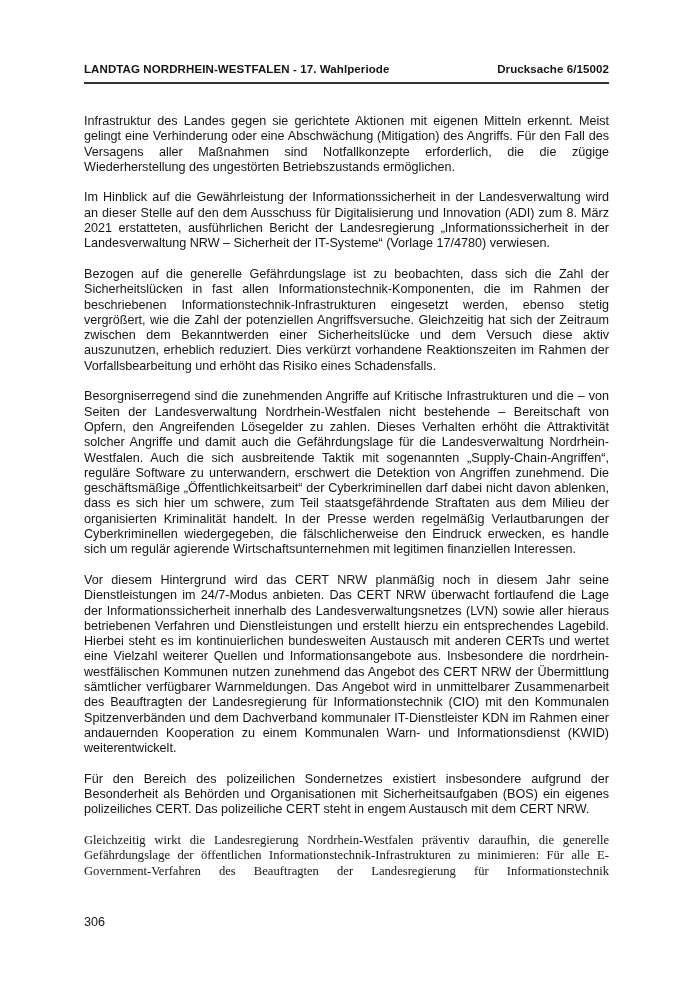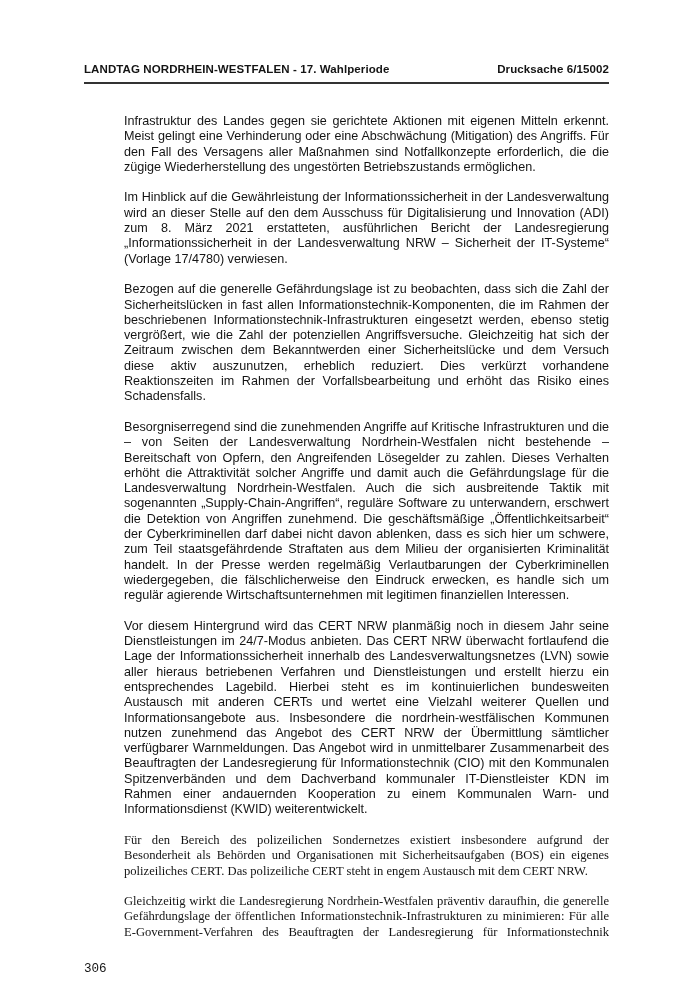--- a/index.html
+++ b/index.html
@@ -28,39 +28,36 @@
     padding-bottom: 7px;
     border-bottom: 2px solid #333333;
     white-space: nowrap;
   }
   .content {
     margin-top: 30px;
     font-size: 12.6px;
     line-height: 15.3px;
     text-align: justify;
     hyphens: auto;
-    margin-left: 40px;
     -webkit-hyphens: auto;
   }
   .content p {
     margin: 0 0 15.3px 0;
   }
   .content p.big-gap {
     margin-top: 15.3px;
-    font-family: Liberation Serif, serif;
   }
   .content p.justify-last {
     text-align-last: justify;
     font-family: Liberation Serif, serif;
   }
   .footer {
-    margin-top: 22px;
+    margin-top: 36px;
     font-size: 12.6px;
     line-height: 15.3px;
-    font-family: Liberation Mono, monospace;
   }
 </style>
 </head>
 <body>
 
 <div class="page">
 
   <div class="header">
     <span>LANDTAG NORDRHEIN-WESTFALEN - 17. Wahlperiode</span>
     <span>Drucksache 6/15002</span>

